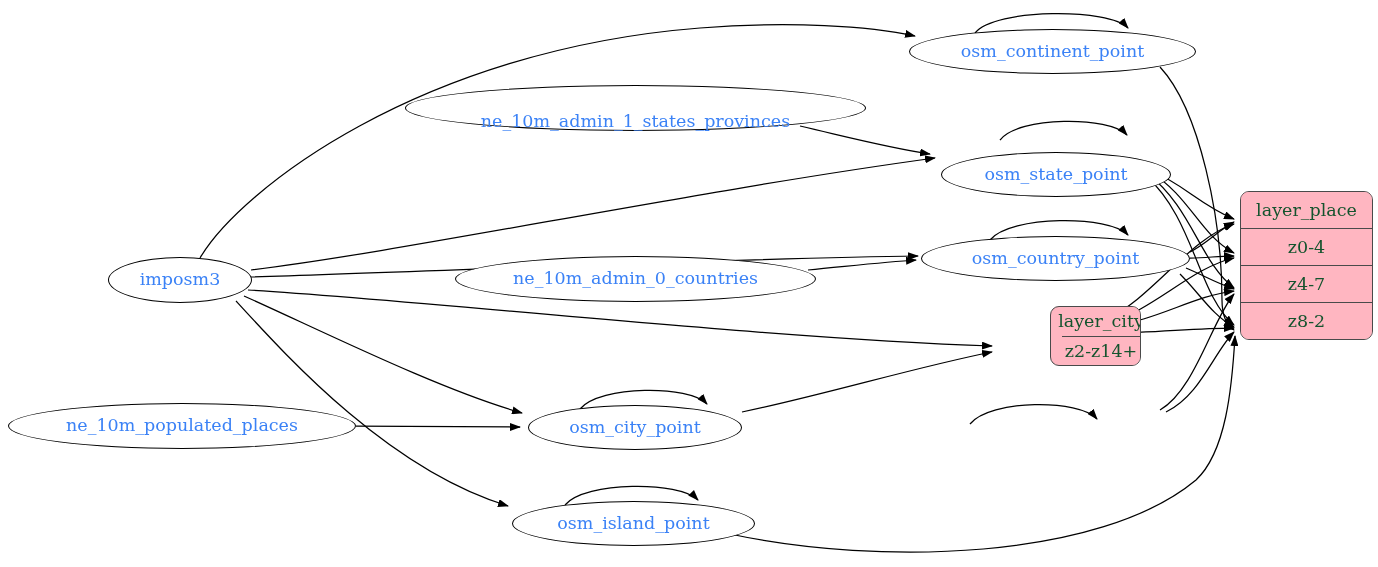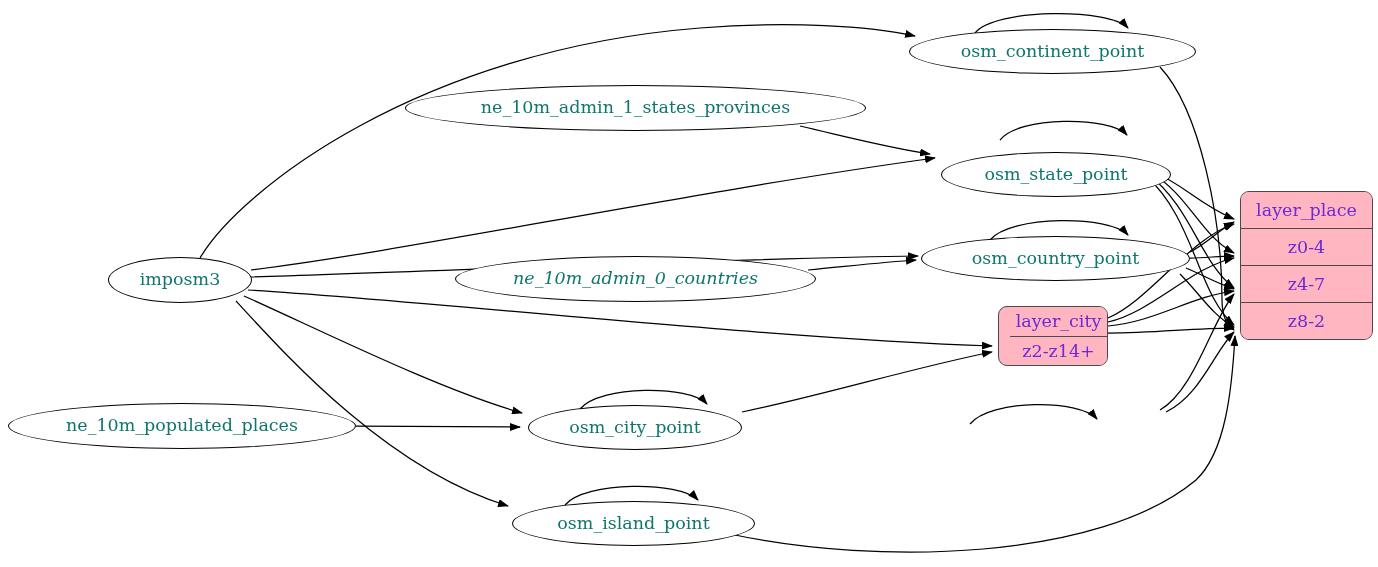--- a/index.html
+++ b/index.html
@@ -2,25 +2,25 @@
 <html><head>
 <meta charset="utf-8">
 <title>Graphviz dataflow diagram</title>
 <style>
   html,body{margin:0;padding:0;background:#ffffff;}
   body{font-family:"DejaVu Serif","Liberation Serif",serif;}
   #canvas{position:relative;width:1378px;height:567px;background:#fff;overflow:hidden;}
   #edges{position:absolute;left:0;top:0;width:1378px;height:567px;}
   .node{position:absolute;display:flex;align-items:center;justify-content:center;}
   .ellipse-node{border:1.2px solid #000;border-radius:50%;background:#fff;box-sizing:border-box;}
-  .ellipse-node .lbl{font-size:17.5px;color:#0f766e;white-space:nowrap;line-height:1;}
+  .ellipse-node .lbl{font-size:17.5px;color:#3b82f6;white-space:nowrap;line-height:1;}
   .record-node{position:absolute;box-sizing:border-box;border:1.3px solid #4a4a4a;border-radius:9px;
        background:#ffb6c1;overflow:hidden;display:flex;flex-direction:column;}
   .record-node .cell{flex:1 1 auto;display:flex;align-items:center;justify-content:center;
-       font-size:17.5px;color:#6d28d9;white-space:nowrap;border-bottom:1.3px solid #4a4a4a;background:#ffb6c1;}
+       font-size:17.5px;color:#14532d;white-space:nowrap;border-bottom:1.3px solid #4a4a4a;background:#ffb6c1;}
   .record-node .cell:last-child{border-bottom:none;}
 </style>
 </head>
 <body>
 
 <div id="canvas">
 
   <svg id="edges" viewBox="0 0 1378 567" xmlns="http://www.w3.org/2000/svg">
     <defs>
       <marker id="ar" markerWidth="11" markerHeight="8" refX="10" refY="4" orient="auto" markerUnits="userSpaceOnUse">
@@ -70,25 +70,25 @@
       <path d="M742,412 C820,396 920,366 992,352"></path>
 
       <path d="M730,534 C880,566 1100,560 1196,480 C1226,452 1232,388 1235,336"></path>
     </g>
   </svg>
 
   <div class="node ellipse-node" style="left:108px;top:257px;width:144px;height:46px;">
     <span class="lbl">imposm3</span>
   </div>
 
-  <div class="node ellipse-node" style="left:405px;top:85px;width:461px;height:46px;">
+  <div class="node ellipse-node" style="left:405px;top:85px;width:461px;height:46px;align-items:flex-end;">
     <span class="lbl">ne_10m_admin_1_states_provinces</span>
   </div>
 
-  <div class="node ellipse-node" style="left:455px;top:256px;width:361px;height:46px;font-style:italic;">
+  <div class="node ellipse-node" style="left:455px;top:256px;width:361px;height:46px;">
     <span class="lbl">ne_10m_admin_0_countries</span>
   </div>
 
   <div class="node ellipse-node" style="left:8px;top:403px;width:348px;height:46px;">
     <span class="lbl">ne_10m_populated_places</span>
   </div>
 
   <div class="node ellipse-node" style="left:909px;top:29px;width:287px;height:45px;">
     <span class="lbl">osm_continent_point</span>
   </div>
@@ -110,18 +110,18 @@
     <span class="lbl">osm_island_point</span>
   </div>
 
   <div class="record-node" style="left:1240px;top:191px;width:133px;height:149px;">
     <div class="cell">layer_place</div>
     <div class="cell">z0-4</div>
     <div class="cell">z4-7</div>
     <div class="cell">z8-2</div>
   </div>
 
-  <div class="record-node" style="left:998px;top:306px;width:110px;height:60px;padding-left:11px;">
+  <div class="record-node" style="left:1050px;top:306px;width:91px;height:60px;padding-left:11px;">
     <div class="cell">layer_city</div>
     <div class="cell">z2-z14+</div>
   </div>
 
 </div>
 
 </body></html>

